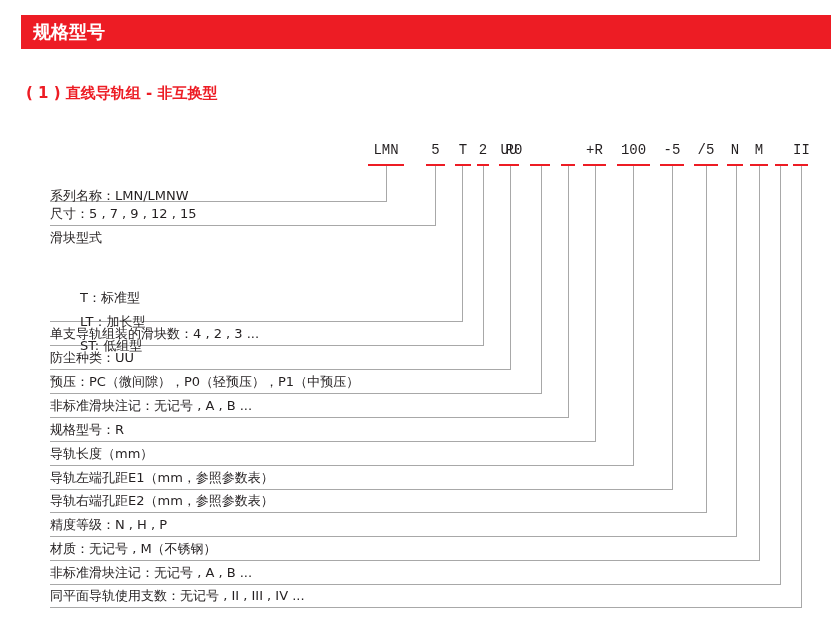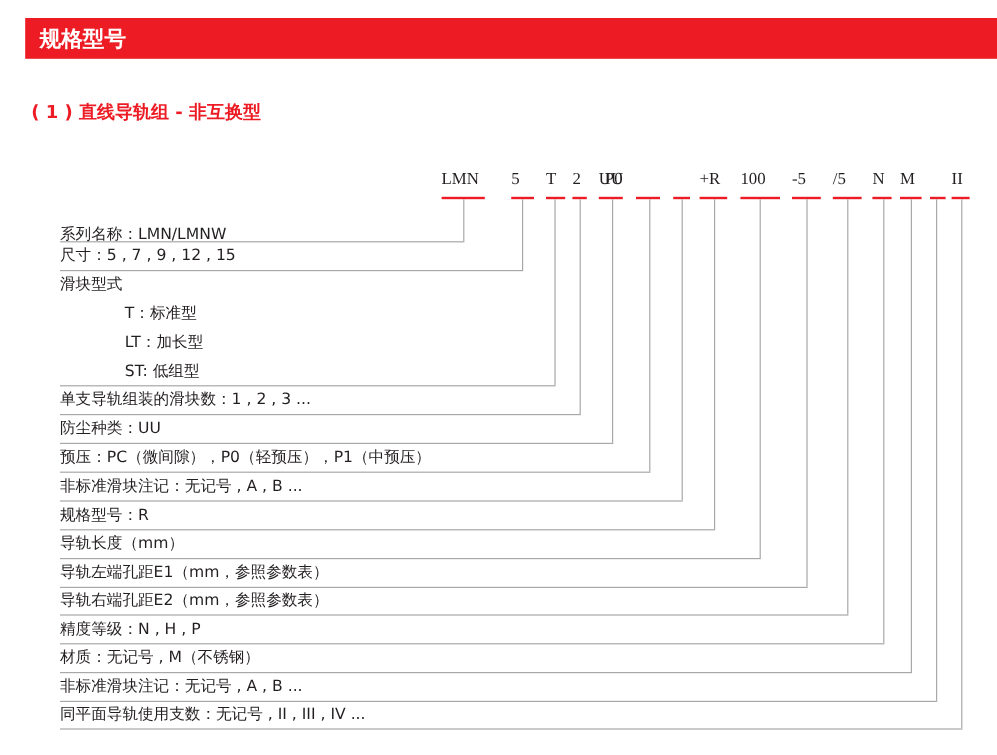--- a/index.html
+++ b/index.html
@@ -1,26 +1,26 @@
 <!DOCTYPE html>
 <html><head>
   <meta charset="utf-8">
   <style>
     html, body { margin: 0; padding: 0; background: #ffffff; }
     body { width: 831px; height: 629px; position: relative; overflow: hidden;
       font-family: "DejaVu Sans", "Liberation Sans", sans-serif; color: #231f20; }
     .banner { position: absolute; left: 21px; top: 15px; width: 810px; height: 34px; background: #ed1c24; padding-left: 24px; }
     .banner-title { position: absolute; left: 12px; top: 5px; font-size: 18px; font-weight: bold; color: #ffffff; letter-spacing: 0px; }
     .subtitle { position: absolute; left: 26px; top: 84px; font-size: 15px; font-weight: bold; color: #ed1c24; }
-    .code { position: absolute; top: 142px; font-family: Liberation Serif, serif; font-size: 14px; color: #231f20; text-align: left; white-space: nowrap; }
+    .code { position: absolute; top: 142px; font-family: Liberation Mono, monospace; font-size: 14px; color: #231f20; text-align: center; white-space: nowrap; }
     .seg { position: absolute; top: 164px; height: 2px; background: #ed1c24; }
     .vline { position: absolute; width: 1px; background: #a8a8a8; }
     .hline { position: absolute; height: 1px; background: #a8a8a8; left: 50px; }
     .row-text { position: absolute; left: 50px; font-size: 13px; white-space: nowrap; line-height: 18px; color: #231f20; }
-    .row-text.indent { left: 104px; }
+    .row-text.indent { left: 80px; margin-top: 36px; }
   </style>
 </head>
 <body>
 
 <div class="banner">
   <span class="banner-title">规格型号</span>
 </div>
 
 <div class="subtitle">( 1 ) 直线导轨组 - 非互换型</div>
 
@@ -86,21 +86,21 @@
     <div class="vline" style="left: 801px; top: 166px; height: 441px; background: rgb(168, 168, 168);"></div>
     <div class="hline" style="top: 607px; width: 752px; background: rgb(168, 168, 168);"></div>
   </div>
 
 <div class="row-text" style="top:187px">系列名称：LMN/LMNW</div>
 <div class="row-text" style="top:205px">尺寸：5 , 7 , 9 , 12 , 15</div>
 <div class="row-text" style="top:229px">滑块型式</div>
 <div class="row-text indent" style="top:253px">T：标准型</div>
 <div class="row-text indent" style="top:277px">LT：加长型</div>
 <div class="row-text indent" style="top:301px">ST: 低组型</div>
-<div class="row-text" style="top:325px">单支导轨组装的滑块数：1 , 2 , 3 ...</div>
+<div class="row-text" style="top:325px">单支导轨组装的滑块数：4 , 2 , 3 ...</div>
 <div class="row-text" style="top:349px">防尘种类：UU</div>
 <div class="row-text" style="top:373px">预压：PC（微间隙），P0（轻预压），P1（中预压）</div>
 <div class="row-text" style="top:397px">非标准滑块注记：无记号 , A , B ...</div>
 <div class="row-text" style="top:421px">规格型号：R</div>
 <div class="row-text" style="top:445px">导轨长度（mm）</div>
 <div class="row-text" style="top:469px">导轨左端孔距E1（mm，参照参数表）</div>
 <div class="row-text" style="top:492px">导轨右端孔距E2（mm，参照参数表）</div>
 <div class="row-text" style="top:516px">精度等级：N , H , P</div>
 <div class="row-text" style="top:540px">材质：无记号 , M（不锈钢）</div>
 <div class="row-text" style="top:564px">非标准滑块注记：无记号 , A , B ...</div>

